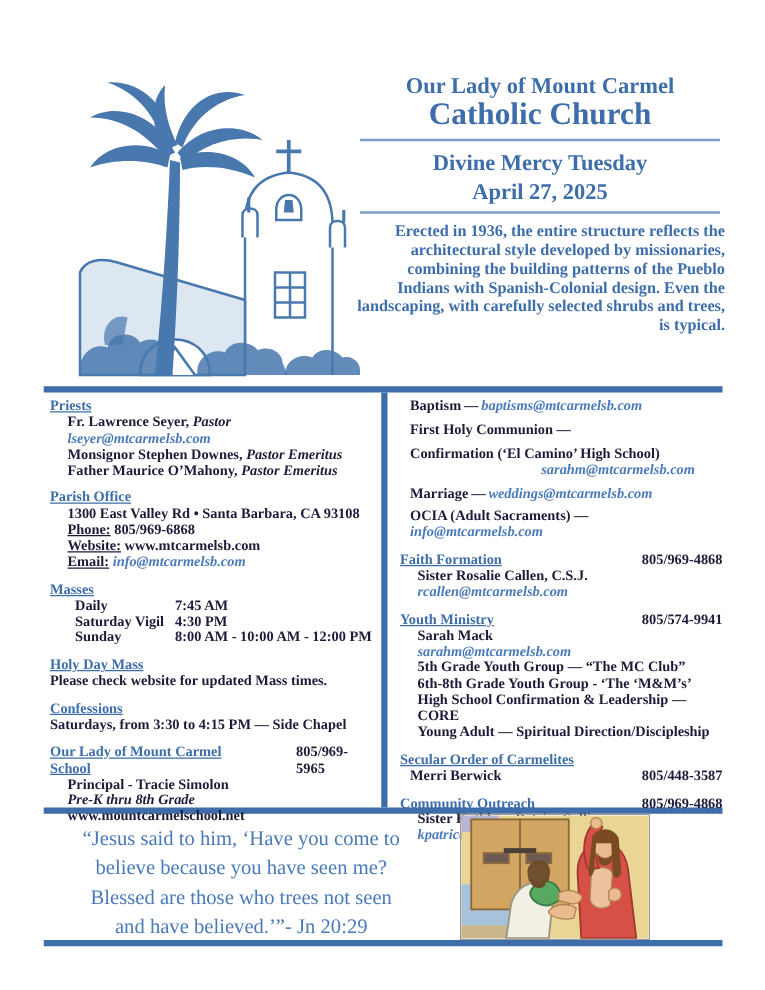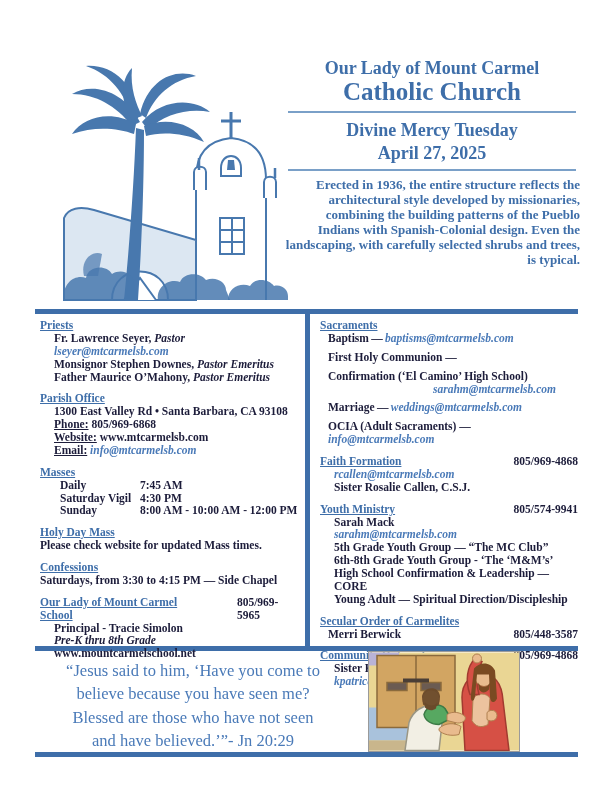--- a/index.html
+++ b/index.html
@@ -163,36 +163,35 @@
       <div class="ind">Principal - Tracie Simolon</div>
       <div class="ind em">Pre-K thru 8th Grade</div>
       <div class="ind">www.mountcarmelschool.net</div>
     </div>
 
   </div>
 
   <div class="col col-right">
 
     <div class="sec">
-      <div class="h">Sacraments</div>
       <div class="ind r-line" style="margin-left:8px;"><span>Baptism — </span><span class="mail">baptisms@mtcarmelsb.com</span></div>
       <div class="r-line" style="margin-left:8px;">First Holy Communion —</div>
       <div style="margin-left:8px;">Confirmation (‘El Camino’ High School)</div>
       <div class="mail right-align r-line">sarahm@mtcarmelsb.com</div>
       <div class="r-line" style="margin-left:8px;"><span>Marriage — </span><span class="mail">weddings@mtcarmelsb.com</span></div>
       <div style="margin-left:8px;"><span>OCIA (Adult Sacraments)  — </span><span class="mail">info@mtcarmelsb.com</span></div>
     </div>
 
     <div class="sec">
       <div class="hrow">
         <span class="h">Faith Formation</span>
         <span class="phone">805/969-4868</span>
       </div>
+      <div class="ind">Sister Rosalie Callen, C.S.J.</div>
       <div class="ind mail">rcallen@mtcarmelsb.com</div>
-      <div class="ind">Sister Rosalie Callen, C.S.J.</div>
     </div>
 
     <div class="sec">
       <div class="hrow">
         <span class="h">Youth Ministry</span>
         <span class="phone">805/574-9941</span>
       </div>
       <div class="ind">Sarah Mack</div>
       <div class="ind mail">sarahm@mtcarmelsb.com</div>
       <div class="ind">5th Grade Youth Group —  “The MC Club”</div>
@@ -216,21 +215,21 @@
       </div>
       <div class="ind">Sister Kathleen Patrice Sullivan</div>
       <div class="ind mail">kpatrice@mtcarmelsb.com</div>
     </div>
 
   </div>
 
   <div class="quote">
     <div>“Jesus said to him, ‘Have you come to</div>
     <div>believe because you have seen me?</div>
-    <div>Blessed are those who have not seen</div>
+    <div>Blessed are those who trees not seen</div>
     <div>and have believed.’”- Jn 20:29</div>
   </div>
 
   <svg class="jesus-art" viewBox="0 0 150 98" aria-hidden="true">
     <rect x="0" y="0" width="150" height="98" fill="#ead694"></rect>
     <rect x="0" y="0" width="30" height="13" fill="#b9b3d6"></rect>
     <rect x="0" y="55" width="58" height="33" fill="#a9c2dc"></rect>
     <rect x="0" y="88" width="58" height="10" fill="#c9b68c"></rect>
 
     <g stroke="#8a6a3c" stroke-width="1.5">

